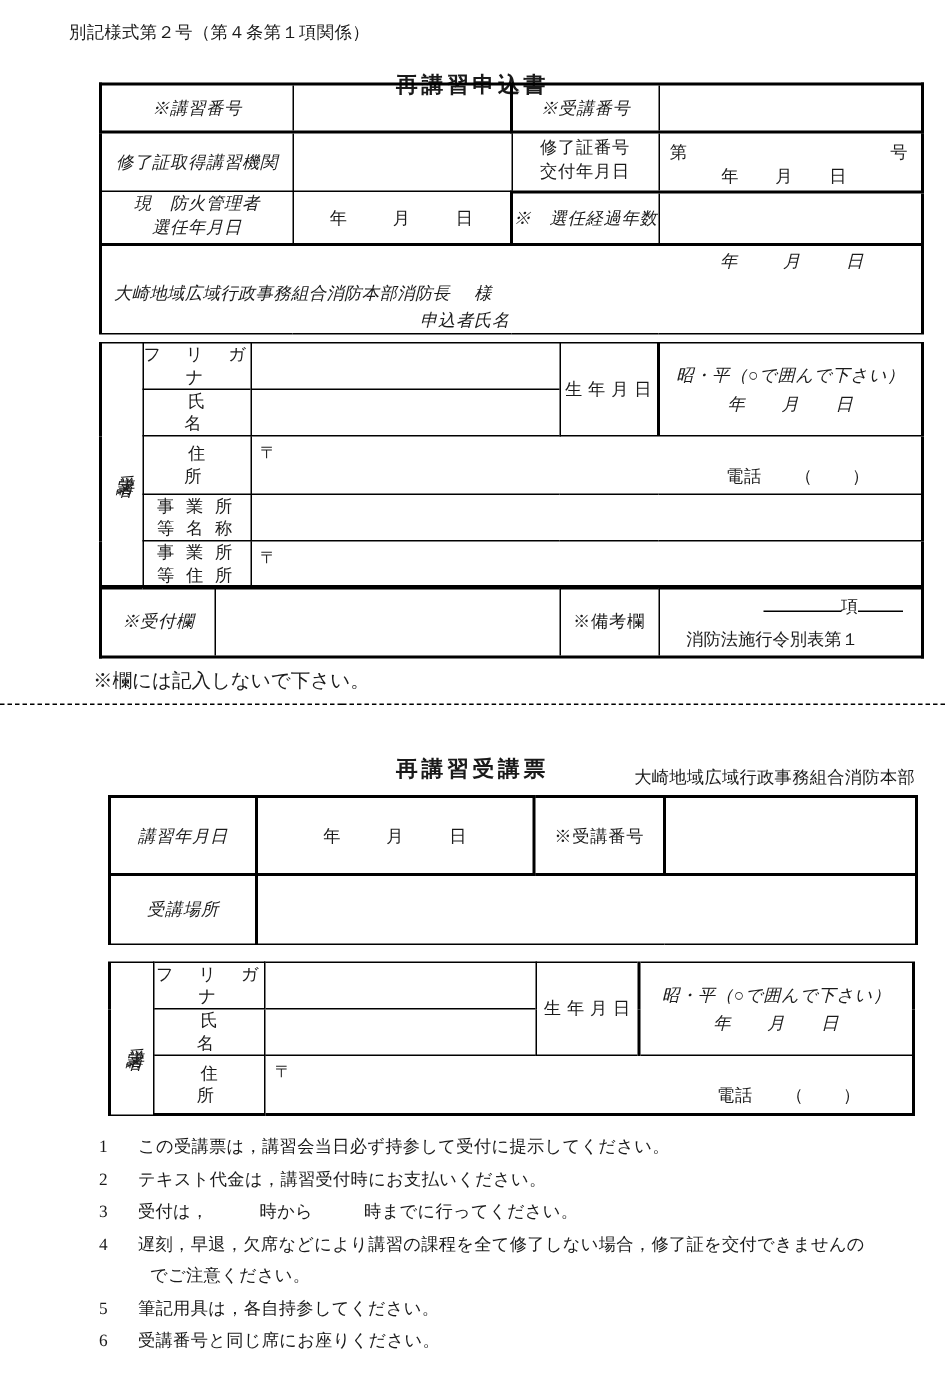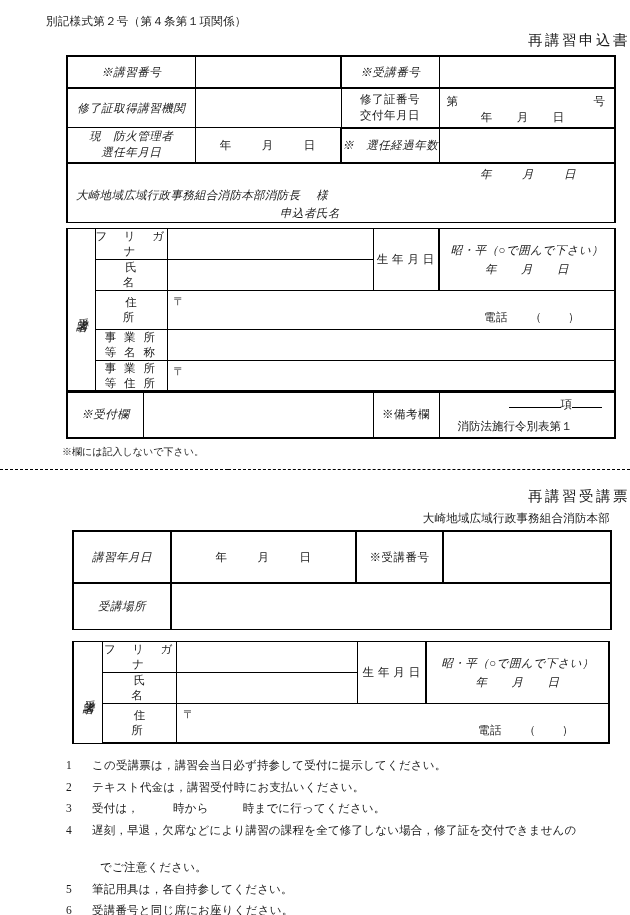--- a/index.html
+++ b/index.html
@@ -28,25 +28,25 @@
   
   .doc-ref {
     position: absolute;
     left: 46px;
     top: 14px;
     font-size: 11.5px;
     letter-spacing: 0.3px;
     white-space: nowrap;
   }
   .form-title {
-    text-align: right;
+    text-align: center;
     font-size: 14.5px;
     letter-spacing: 2.5px;
-    font-weight: normal;
-    margin: 0;
+    font-weight: bold;
+    margin: 16px;
   }
   .title-wrap-1 {
     position: absolute;
     left: 0;
     top: 31px;
     width: 630px;
   }
   .title-wrap-2 {
     position: absolute;
     left: 0;
@@ -208,21 +208,21 @@
     white-space: nowrap;
   }
   .ul-sm { display: inline-block; width: 52px; border-bottom: 1px solid #000; }
   .ul-xs { display: inline-block; width: 30px; border-bottom: 1px solid #000; }
 
   
   .note-under {
     position: absolute;
     left: 62px;
     top: 445px;
-    font-size: 10px;
+    font-size: 13px;
     white-space: nowrap;
     text-align: center;
   }
 
   
   .cutline {
     position: absolute;
     left: 0;
     top: 462px;
     width: 630px;
@@ -273,21 +273,20 @@
     text-align: left;
   }
   .note-text {
     flex: 1 1 auto;
     white-space: normal;
     letter-spacing: 0.2px;
   }
   .note-cont {
     padding-left: 34px;
     letter-spacing: 0.2px;
-    margin-top: 16px;
   }
   .blank-inline { display: inline-block; width: 34px; }
 </style>
 </head>
 <body>
 
 <div class="page">
 
   <div class="doc-ref">別記様式第２号（第４条第１項関係）</div>
 

